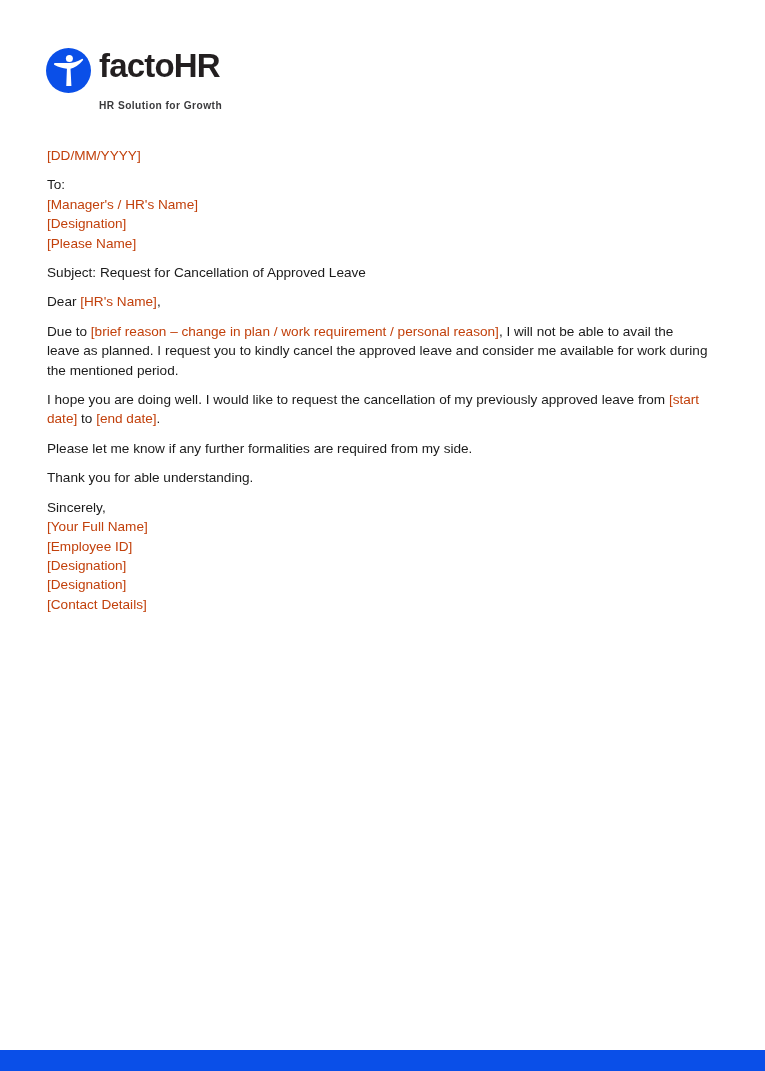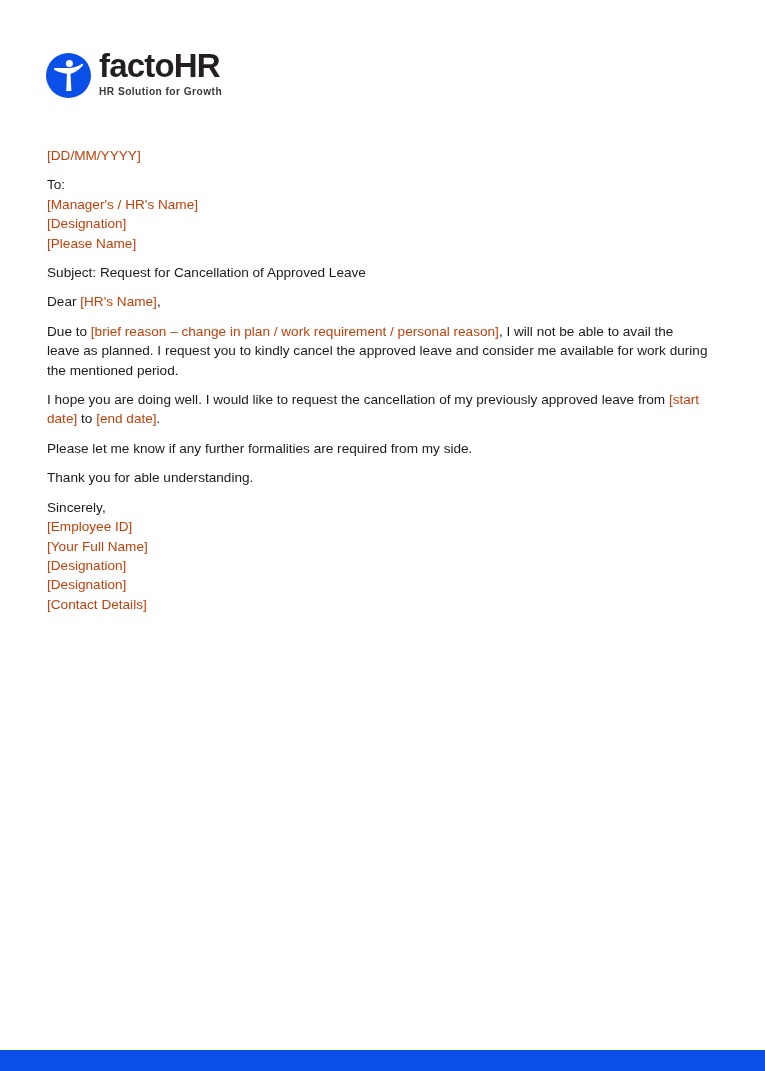--- a/index.html
+++ b/index.html
@@ -19,21 +19,21 @@
     inset: 0;
     background: #ffffff;
   }
 
   
   .letterhead {
     position: absolute;
     left: 46px;
     top: 48px;
     display: flex;
-    align-items: flex-end;
+    align-items: flex-start;
   }
   .logo-mark {
     width: 45px;
     height: 45px;
     flex: 0 0 45px;
     display: block;
   }
   .logo-text {
     margin-left: 8px;
     display: flex;
@@ -48,21 +48,21 @@
     letter-spacing: -0.8px;
     line-height: 33px;
     white-space: nowrap;
   }
   .logo-tagline {
     font-size: 10.2px;
     font-weight: bold;
     color: #3a3a3c;
     letter-spacing: 0.45px;
     line-height: 12px;
-    margin-top: 4px;
+    margin-top: 18px;
     white-space: nowrap;
   }
 
   
   .letter {
     position: absolute;
     left: 47px;
     top: 146px;
     width: 662px;
     color: #1b1b1b;
@@ -132,22 +132,22 @@
     <p class="block para"><span>Due to </span><span class="ph">[brief reason – change in plan / work requirement / personal reason]</span><span>, I will not be able to avail the leave as planned. I request you to kindly cancel the approved leave and consider me available for work during the mentioned period.</span></p>
 
     <p class="block para"><span>I hope you are doing well. I would like to request the cancellation of my previously approved leave from </span><span class="ph">[start date]</span><span> to </span><span class="ph">[end date]</span><span>.</span></p>
 
     <p class="block para">Please let me know if any further formalities are required from my side.</p>
 
     <p class="block para">Thank you for able understanding.</p>
 
     <div class="block">
       <span class="line">Sincerely,</span>
+      <span class="line ph">[Your Full Name]</span>
       <span class="line ph">[Employee ID]</span>
-      <span class="line ph">[Your Full Name]</span>
       <span class="line ph">[Designation]</span>
       <span class="line ph">[Designation]</span>
       <span class="line ph">[Contact Details]</span>
     </div>
 
   </div>
 
   <div class="footer-bar"></div>
 
 </div>

